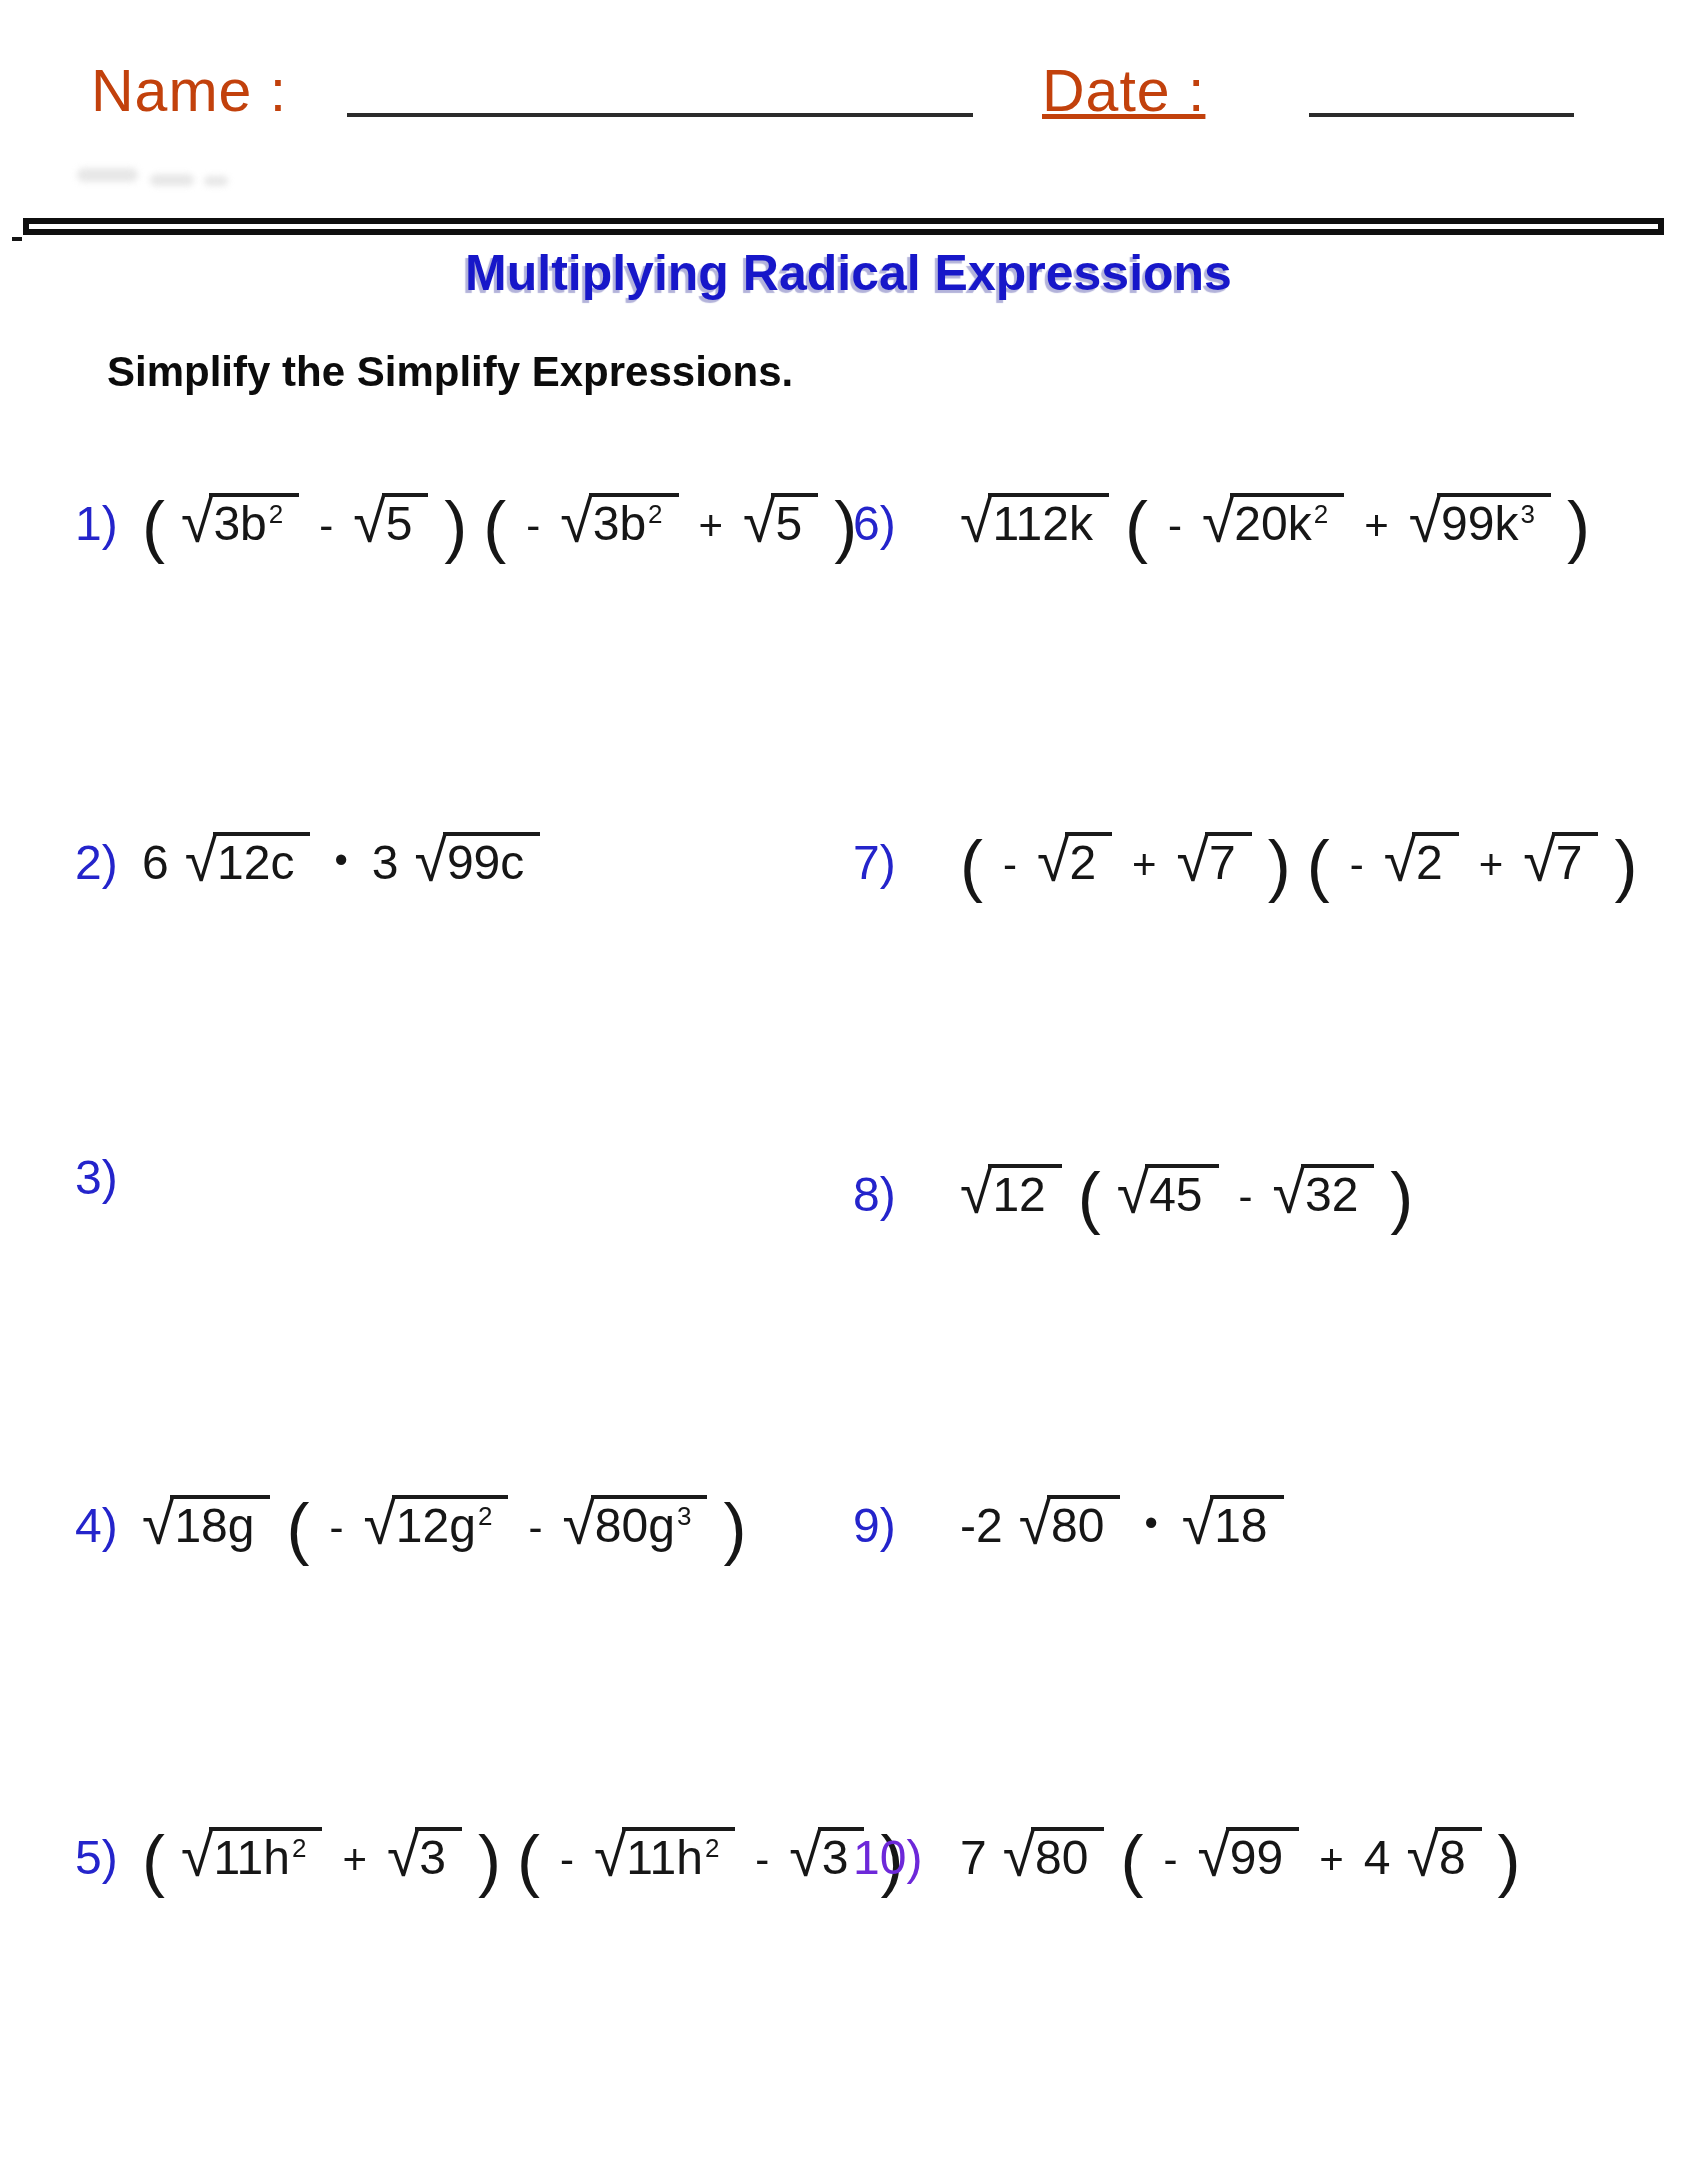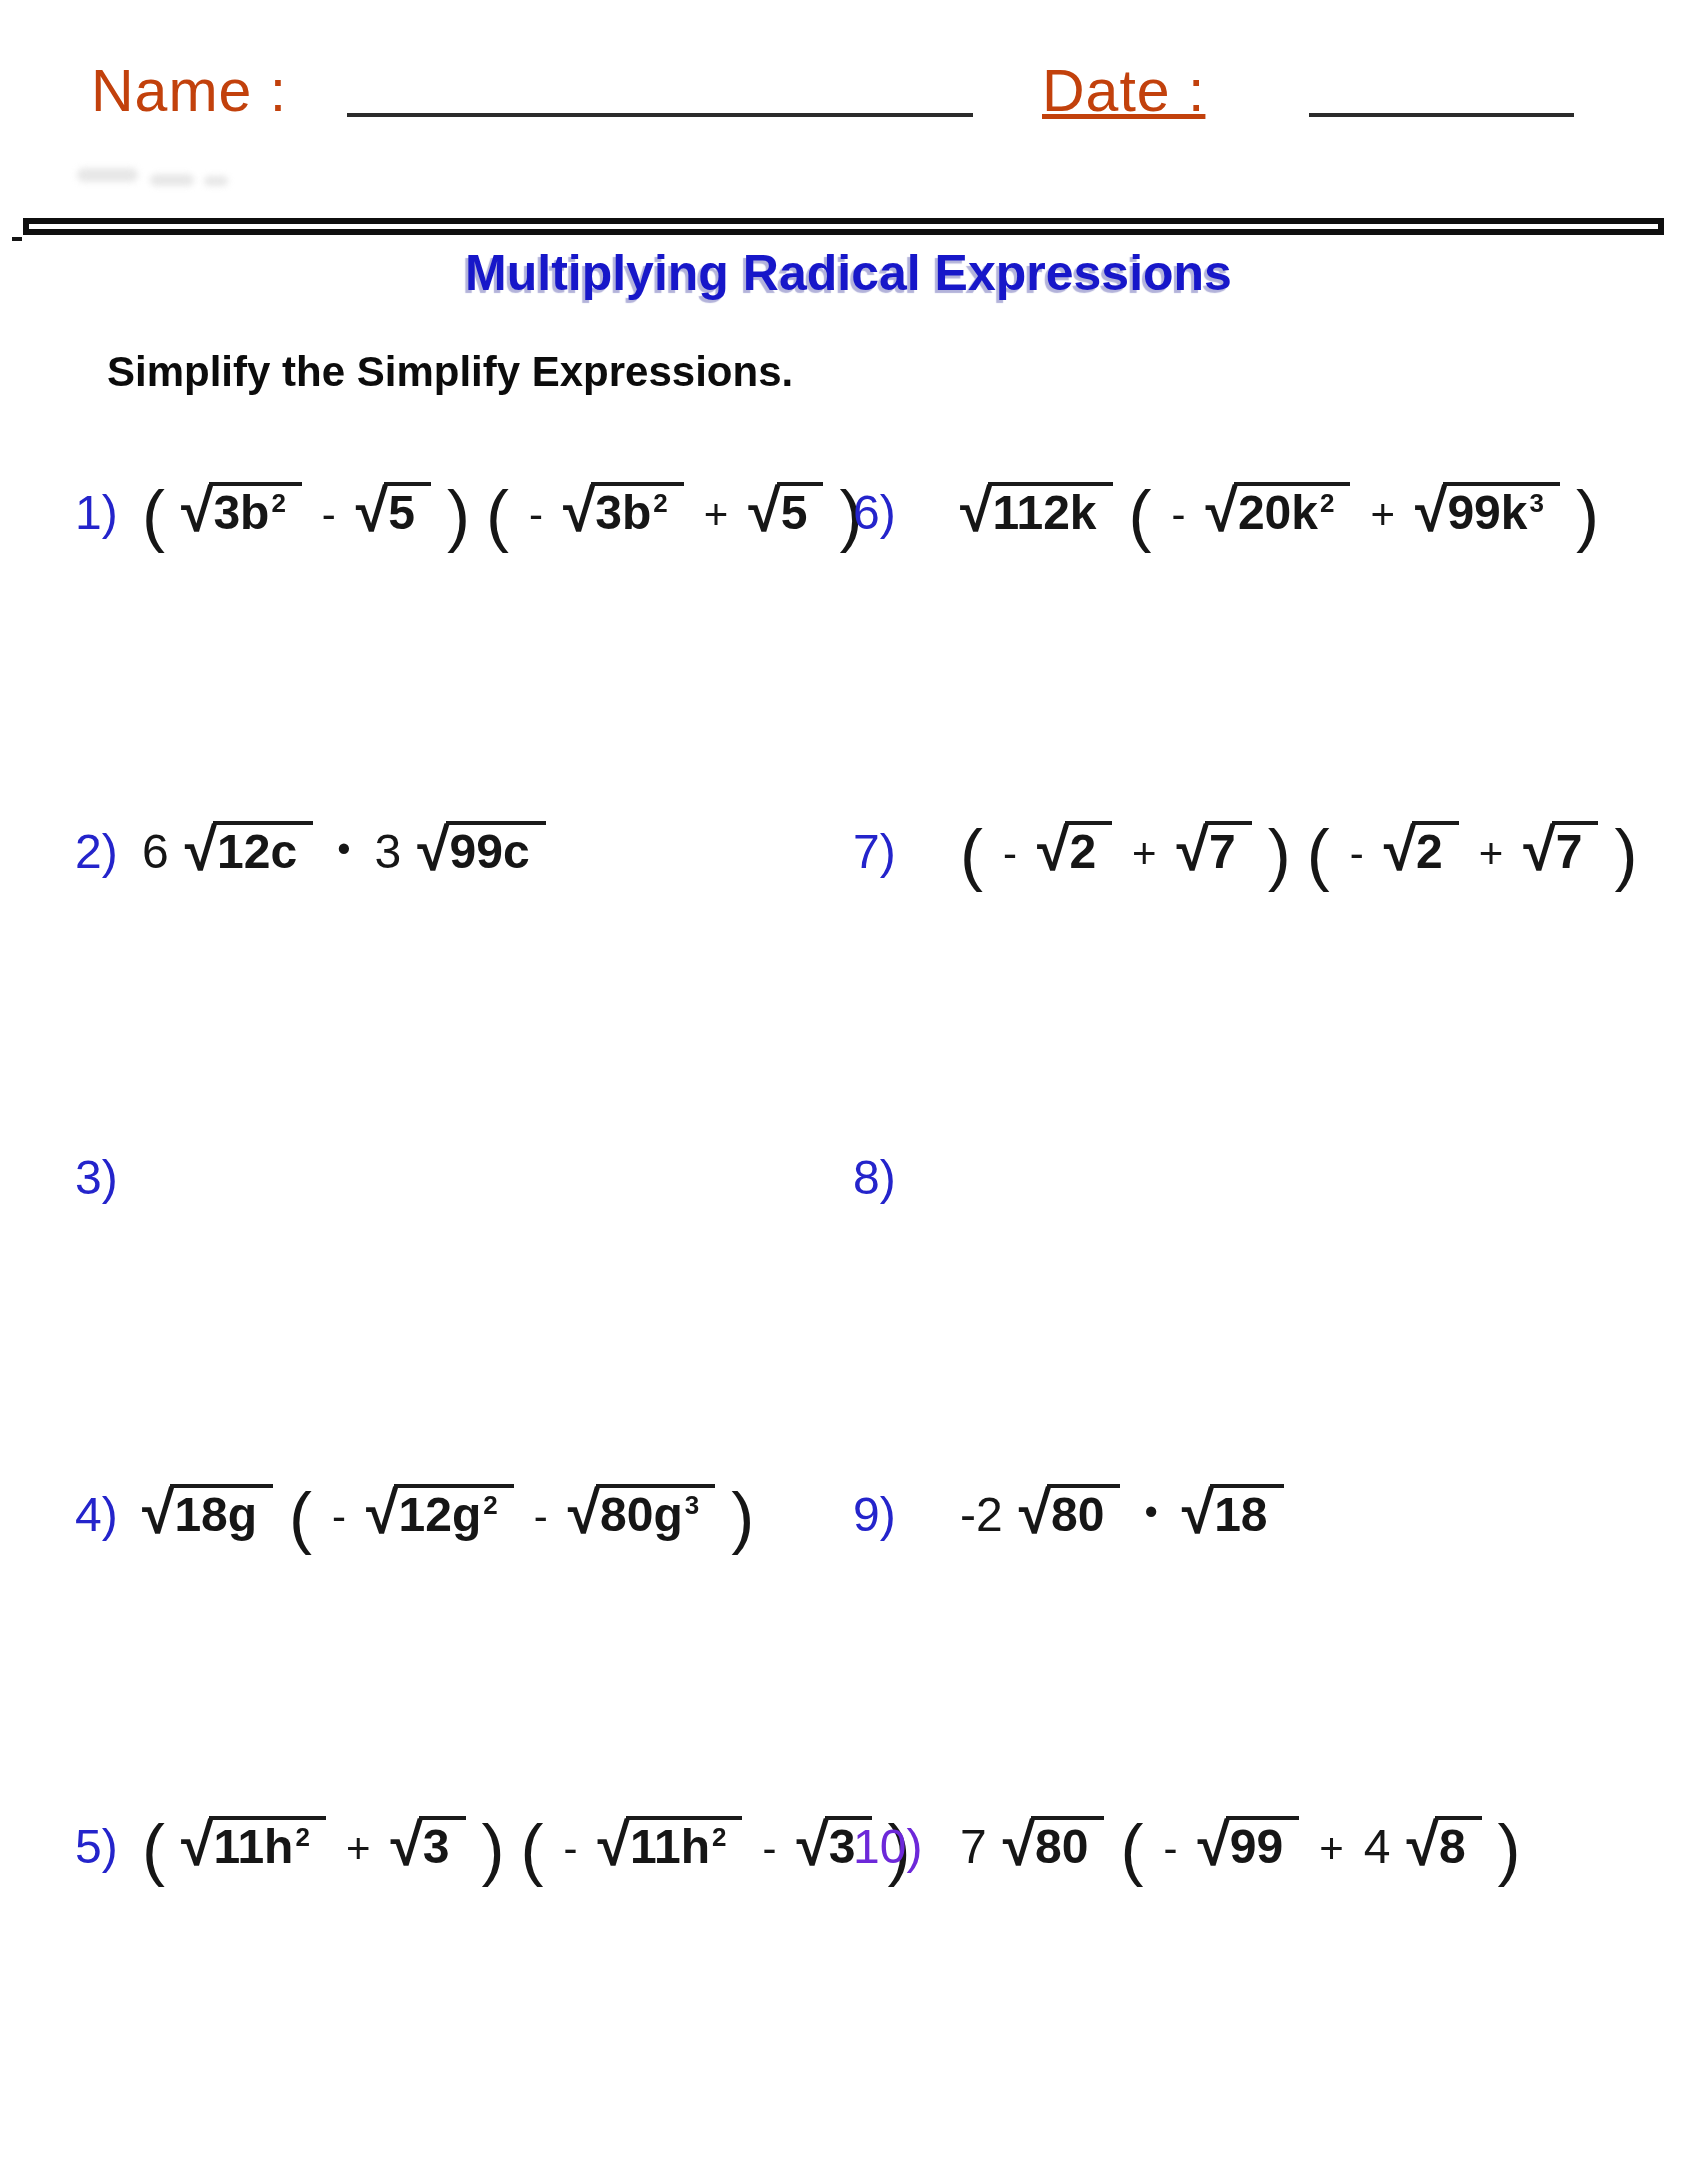--- a/index.html
+++ b/index.html
@@ -27,21 +27,21 @@
   #instruction{position:absolute;left:107px;top:348px;font-size:42px;font-weight:bold;color:#0c0c0c;}
   
   #problems{position:absolute;left:0;top:0;width:100%;height:100%;}
   .prob{position:absolute;display:flex;align-items:baseline;font-size:48px;line-height:1.05;white-space:nowrap;}
   .pnum{flex:none;display:inline-block;}
   .expr{white-space:nowrap;}
   .co{display:inline-block;margin:0 8px;}
   .op{display:inline-block;margin:0 12px;font-size:42px;}
   .dot{display:inline-block;margin:0 16px;font-size:38px;vertical-align:6px;}
   .paren{display:inline-block;margin:0 8px;font-size:69px;font-weight:400;line-height:0;vertical-align:-10px;}
-  .sqrt{display:inline-block;margin:0 8px;white-space:nowrap;font-weight:bold;}
+  .sqrt{display:inline-block;margin:11px 8px;white-space:nowrap;}
   .sign{display:inline-block;font-size:59px;line-height:0;margin-right:-4px;vertical-align:-2px;}
   .rad{display:inline-block;line-height:1;border-top:4px solid #1a1a1a;padding:3px 16px 0 4px;}
   .rad sup{font-size:26px;line-height:0;vertical-align:super;margin-left:2px;}
 </style>
 </head>
 <body>
 
 <div class="hdr-label" id="name-label">Name :</div>
 <div class="fill-line" id="name-line"></div>
 <div class="hdr-label" id="date-label">Date :</div>
@@ -80,20 +80,21 @@
     <div class="prob" style="top: 482px; left: 853px;">
       <span class="pnum" style="width: 75px; color: rgb(36, 36, 203);">6)</span>
       <span class="expr" style="padding-left: 24px;"><span class="sqrt"><span class="sign">√</span><span class="rad">112k</span></span><span class="paren">(</span><span class="op">-</span><span class="sqrt"><span class="sign">√</span><span class="rad">20k<sup>2</sup></span></span><span class="op">+</span><span class="sqrt"><span class="sign">√</span><span class="rad">99k<sup>3</sup></span></span><span class="paren">)</span></span>
     </div>
     <div class="prob" style="top: 821px; left: 853px;">
       <span class="pnum" style="width: 75px; color: rgb(36, 36, 203);">7)</span>
       <span class="expr" style="padding-left: 24px;"><span class="paren">(</span><span class="op">-</span><span class="sqrt"><span class="sign">√</span><span class="rad">2</span></span><span class="op">+</span><span class="sqrt"><span class="sign">√</span><span class="rad">7</span></span><span class="paren">)</span><span class="paren">(</span><span class="op">-</span><span class="sqrt"><span class="sign">√</span><span class="rad">2</span></span><span class="op">+</span><span class="sqrt"><span class="sign">√</span><span class="rad">7</span></span><span class="paren">)</span></span>
     </div>
     <div class="prob" style="top: 1153px; left: 853px;">
       <span class="pnum" style="width: 75px; color: rgb(36, 36, 203);">8)</span>
+      <span class="expr" style="padding-left: 24px;"><span class="sqrt"><span class="sign">√</span><span class="rad">12</span></span><span class="paren">(</span><span class="sqrt"><span class="sign">√</span><span class="rad">45</span></span><span class="op">-</span><span class="sqrt"><span class="sign">√</span><span class="rad">32</span></span><span class="paren">)</span></span>
     </div>
     <div class="prob" style="top: 1484px; left: 853px;">
       <span class="pnum" style="width: 75px; color: rgb(36, 36, 203);">9)</span>
       <span class="expr" style="padding-left: 24px;"><span class="co">-2</span><span class="sqrt"><span class="sign">√</span><span class="rad">80</span></span><span class="dot">•</span><span class="sqrt"><span class="sign">√</span><span class="rad">18</span></span></span>
     </div>
     <div class="prob" style="top: 1816px; left: 853px;">
       <span class="pnum" style="width: 75px; color: #6d28d9;">10)</span>
       <span class="expr" style="padding-left: 24px;"><span class="co">7</span><span class="sqrt"><span class="sign">√</span><span class="rad">80</span></span><span class="paren">(</span><span class="op">-</span><span class="sqrt"><span class="sign">√</span><span class="rad">99</span></span><span class="op">+</span><span class="co">4</span><span class="sqrt"><span class="sign">√</span><span class="rad">8</span></span><span class="paren">)</span></span>
     </div>
   </div>

